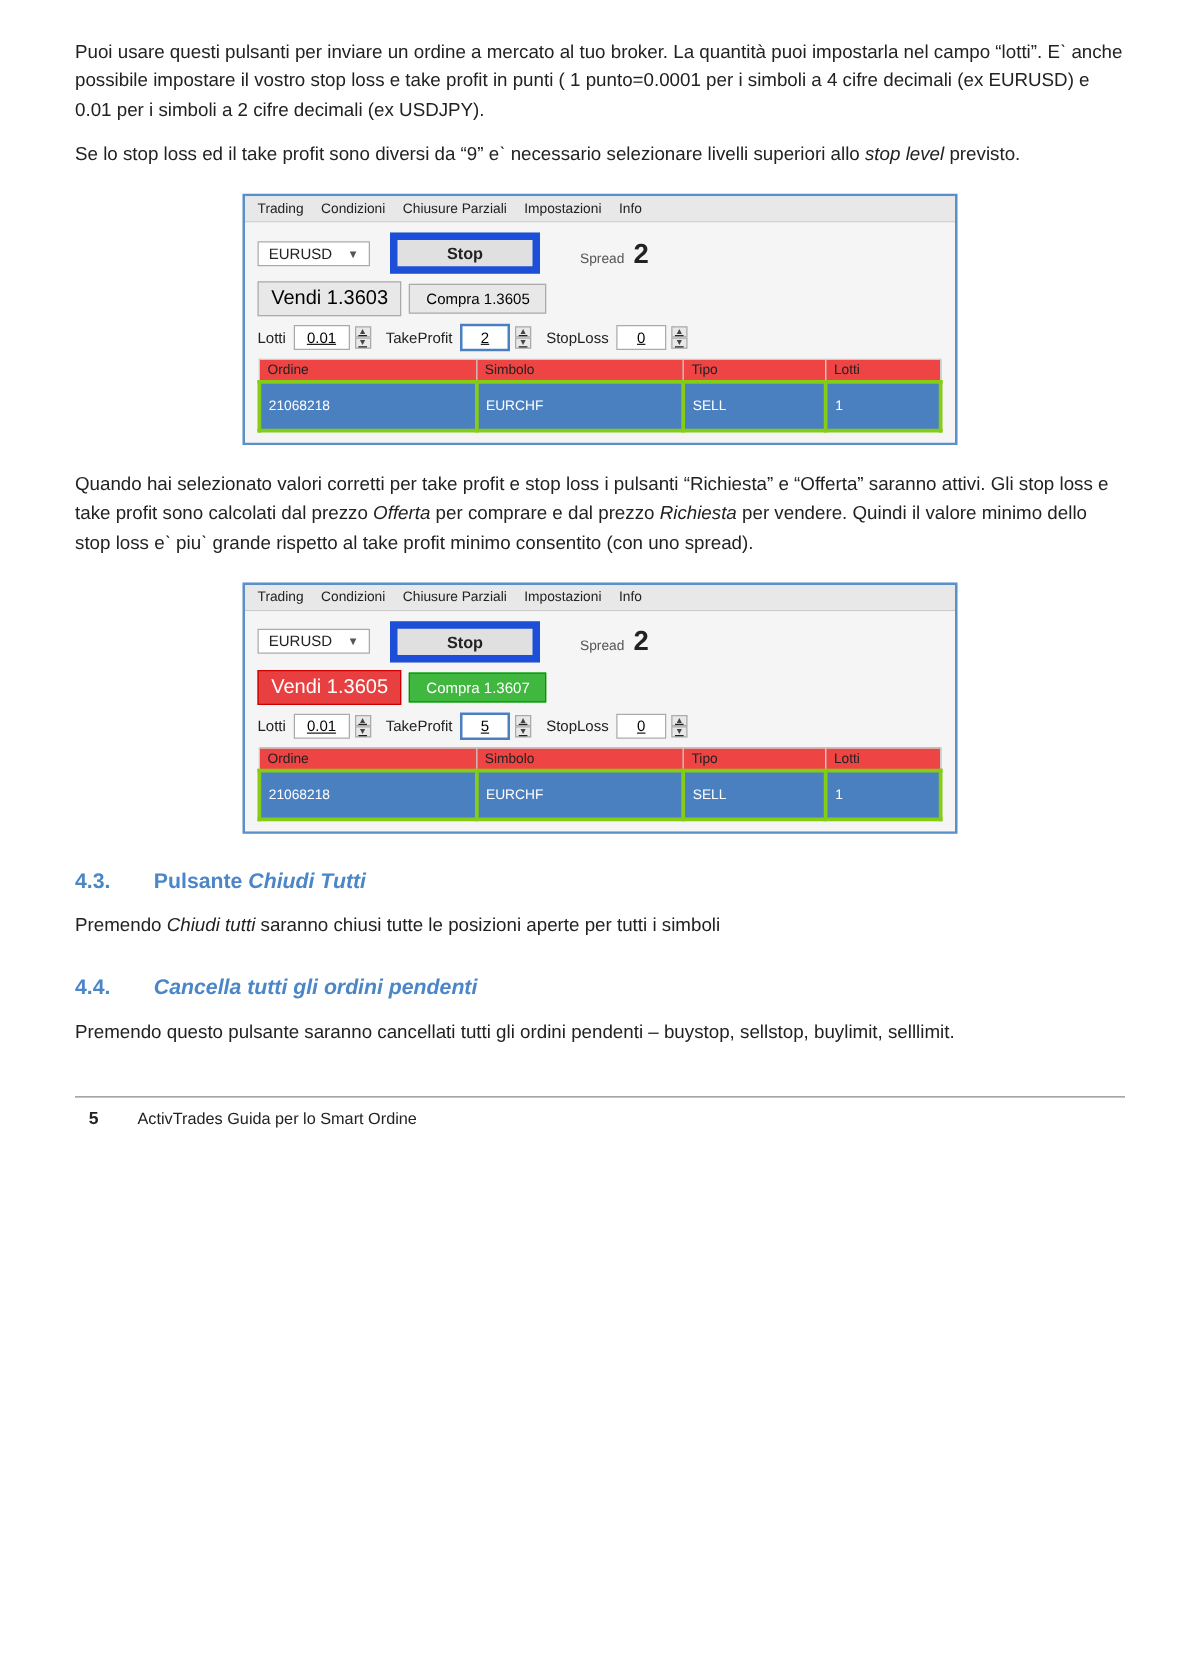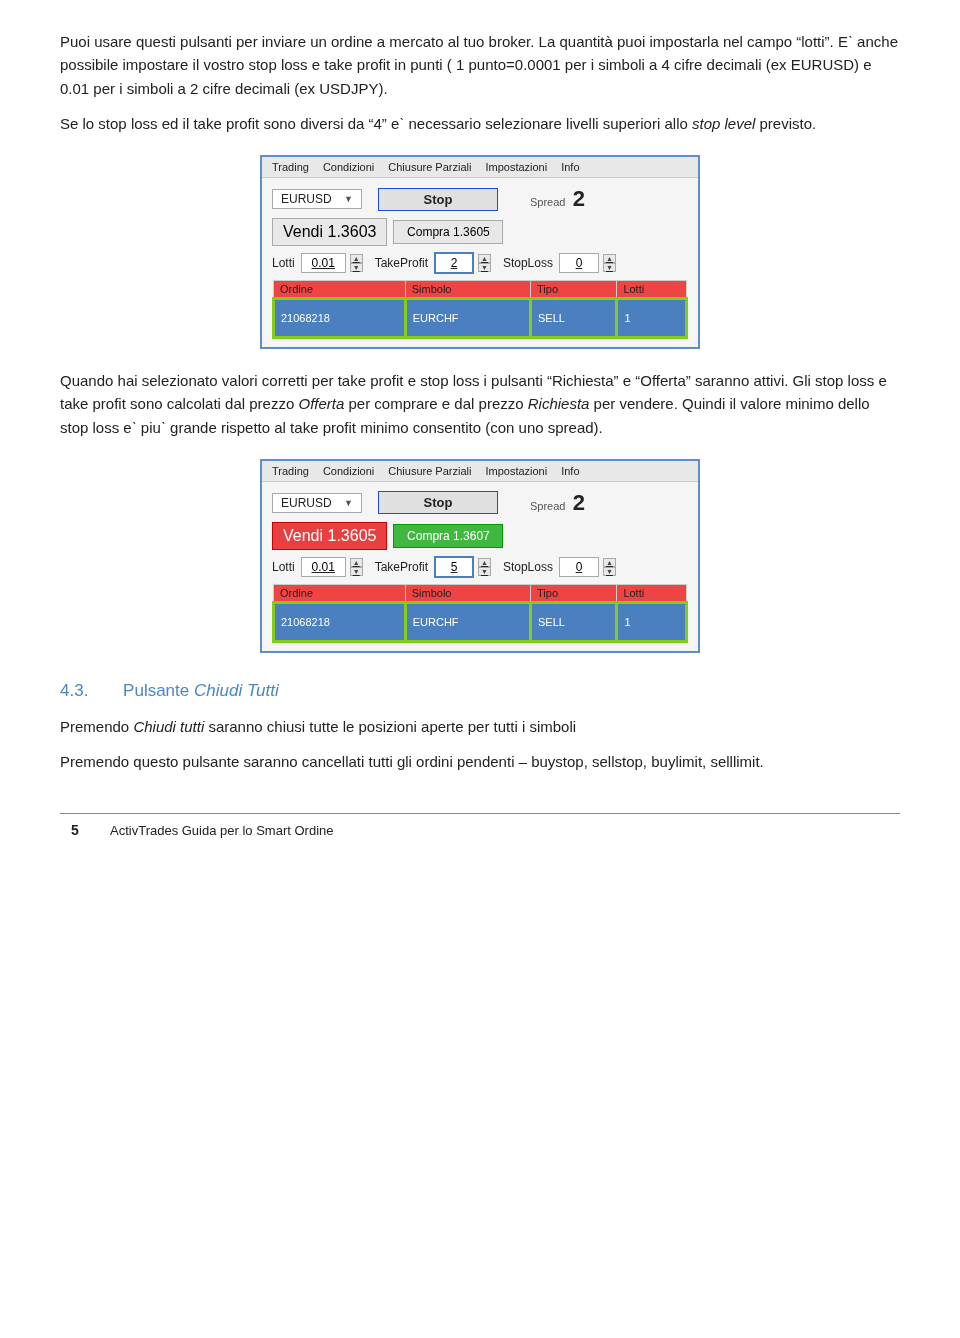--- a/index.html
+++ b/index.html
@@ -30,21 +30,21 @@
     p {
       margin-bottom: 12px;
       line-height: 1.55;
     }
     em { }
 
     
     .widget-container {
       border: 2px solid #5a8fc8;
       background: #f5f5f5;
-      width: 440px;
+      width: 572px;
       margin: 20px auto 20px auto;
       font-size: 12px;
       font-family: Arial, sans-serif;
     }
     .widget-menubar {
       background: #e8e8e8;
       border-bottom: 1px solid #ccc;
       display: flex;
       flex-direction: row;
       padding: 3px 6px;
@@ -73,21 +73,21 @@
       font-size: 12px;
       min-width: 90px;
       display: inline-flex;
       align-items: center;
       justify-content: space-between;
       text-align: right;
     }
     .widget-symbol .arrow { font-size: 9px; color: #555; }
     .widget-stop-btn {
       background: #e0e0e0;
-      border: 1px solid #1d4ed8;
+      border: 6px solid #1d4ed8;
       padding: 3px 30px;
       font-size: 13px;
       font-weight: bold;
       min-width: 120px;
       text-align: center;
       margin-left: 10px;
     }
     .widget-spread-label {
       margin-left: 16px;
       font-size: 11px;
@@ -202,40 +202,40 @@
       text-align: center;
     }
     .footer-text {
       font-size: 13px;
       color: #222;
     }
 
     .subsection-title {
       font-size: 17px;
       color: #4a86c8;
-      font-weight: normal;
+      font-weight: bold;
       margin: 28px 0 14px 0;
     }
     .subsection-title em {
       font-style: italic;
     }
     .subsection-number {
       margin-right: 30px;
     }
   </style>
 </head>
 <body>
 
 <div class="page">
 
 
   <p>Puoi usare questi pulsanti per inviare un ordine a mercato al tuo broker. La quantità puoi impostarla nel campo “lotti”. Eˋ anche possibile impostare il vostro stop loss e take profit in punti ( 1 punto=0.0001 per i simboli a 4 cifre decimali (ex EURUSD) e 0.01 per i simboli a 2 cifre decimali (ex USDJPY).</p>
 
   <p>
-    <span>Se lo stop loss ed il take profit sono diversi da “4” eˋ necessario selezionare livelli superiori allo </span><em>stop level</em><span> previsto.</span>
+    <span>Se lo stop loss ed il take profit sono diversi da “9” eˋ necessario selezionare livelli superiori allo </span><em>stop level</em><span> previsto.</span>
   </p>
 
   <div class="widget-container">
     <div class="widget-menubar">
       <span>Trading</span>
       <span>Condizioni</span>
       <span>Chiusure Parziali</span>
       <span>Impostazioni</span>
       <span>Info</span>
     </div>
@@ -383,20 +383,24 @@
 
   <h2 class="subsection-title">
     <span class="subsection-number">4.3.</span>
     <span>Pulsante </span><em>Chiudi Tutti</em>
   </h2>
 
   <p>
     <span>Premendo </span><em>Chiudi tutti</em><span> saranno chiusi tutte le posizioni aperte per tutti i simboli</span>
   </p>
 
+  <h2 class="subsection-title">
+    <span class="subsection-number">4.4.</span>
+    <em>Cancella tutti gli ordini pendenti</em>
+  </h2>
 
   <p>Premendo questo pulsante saranno cancellati tutti gli ordini pendenti – buystop, sellstop, buylimit, selllimit.</p>
 
   <div class="footer">
     <div class="footer-page">5</div>
     <div class="footer-text">ActivTrades Guida per lo Smart Ordine</div>
   </div>
 </div>
 
 </body></html>

